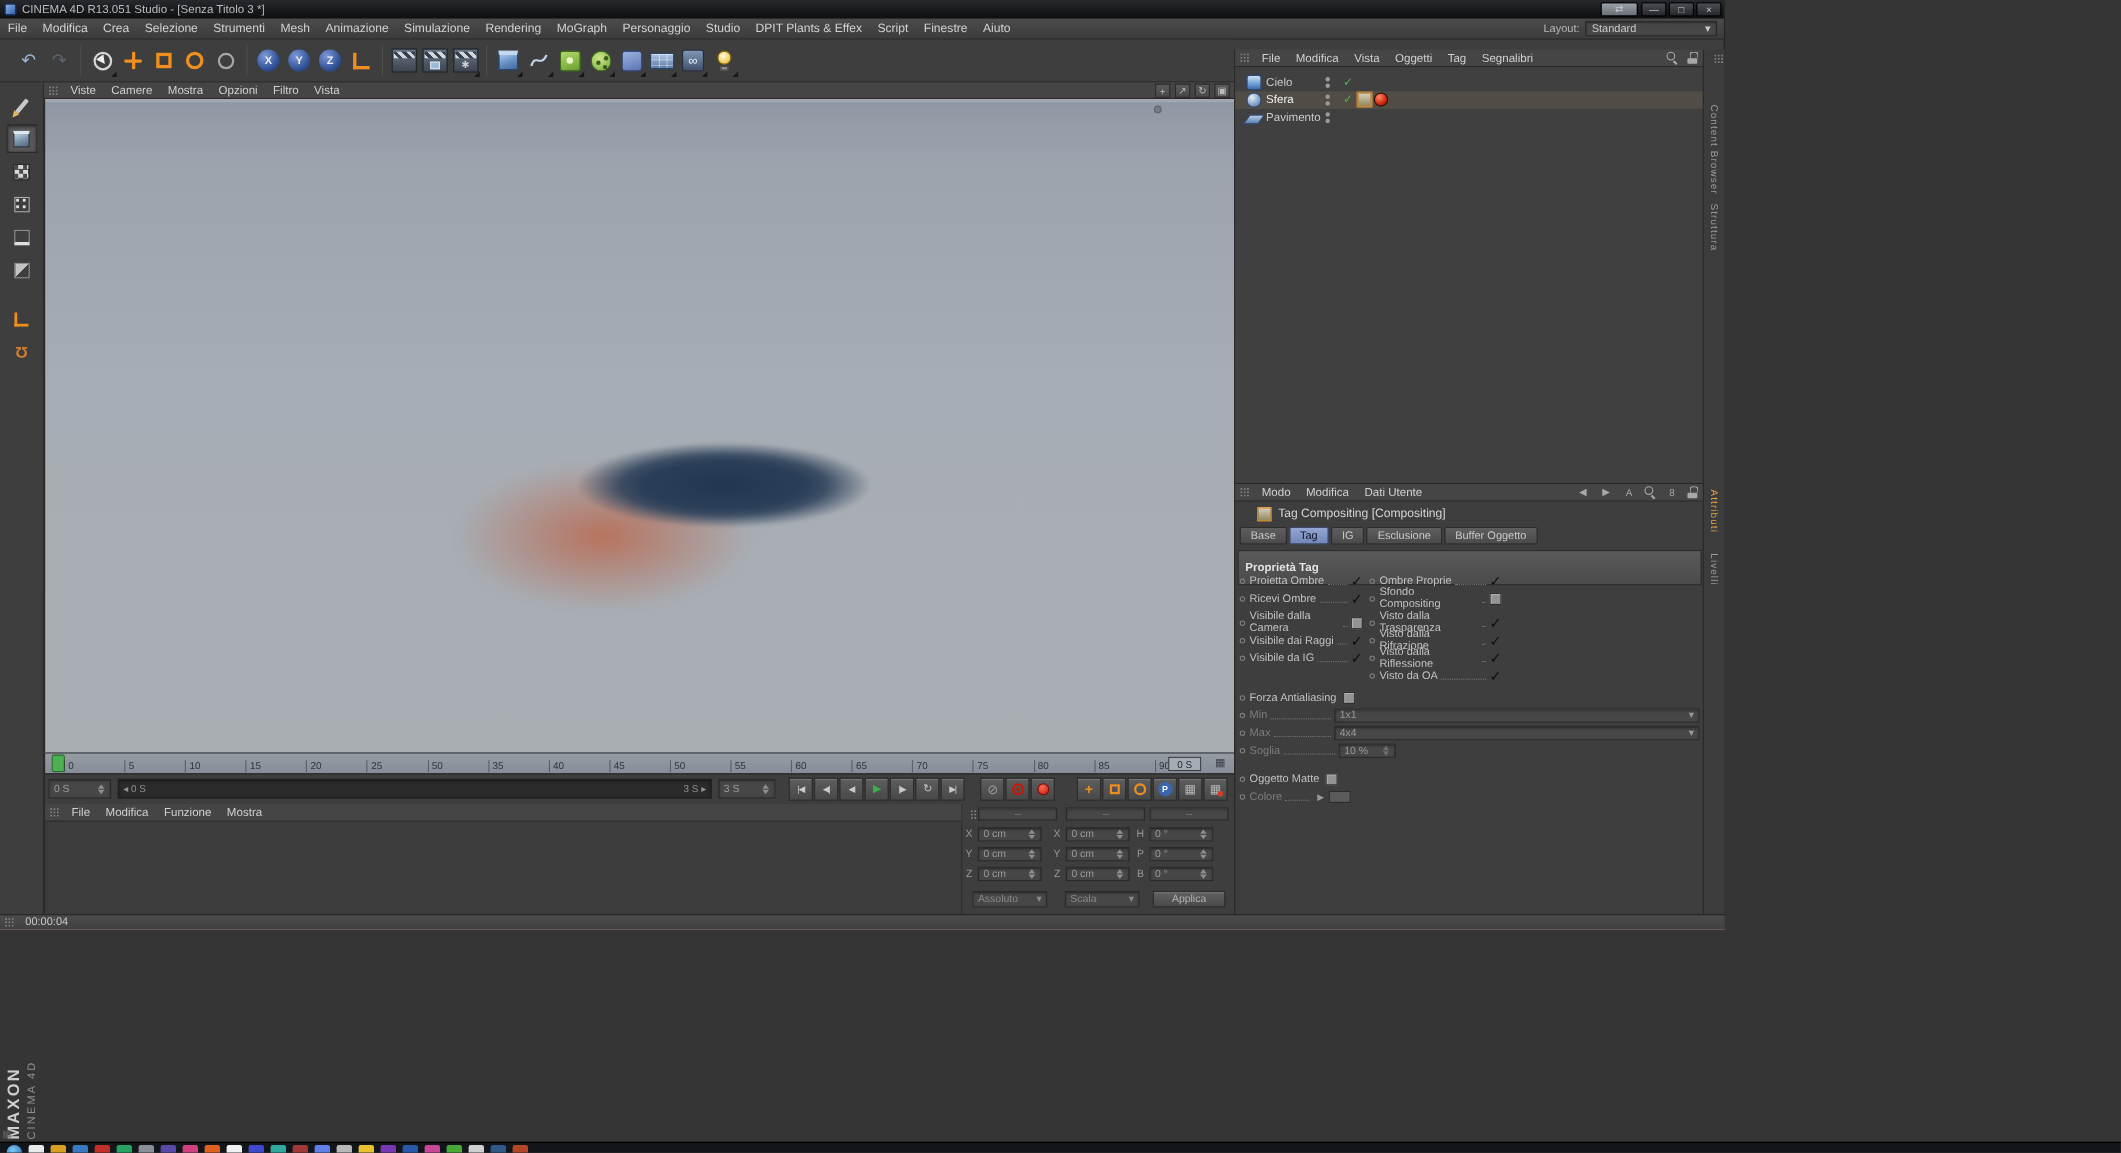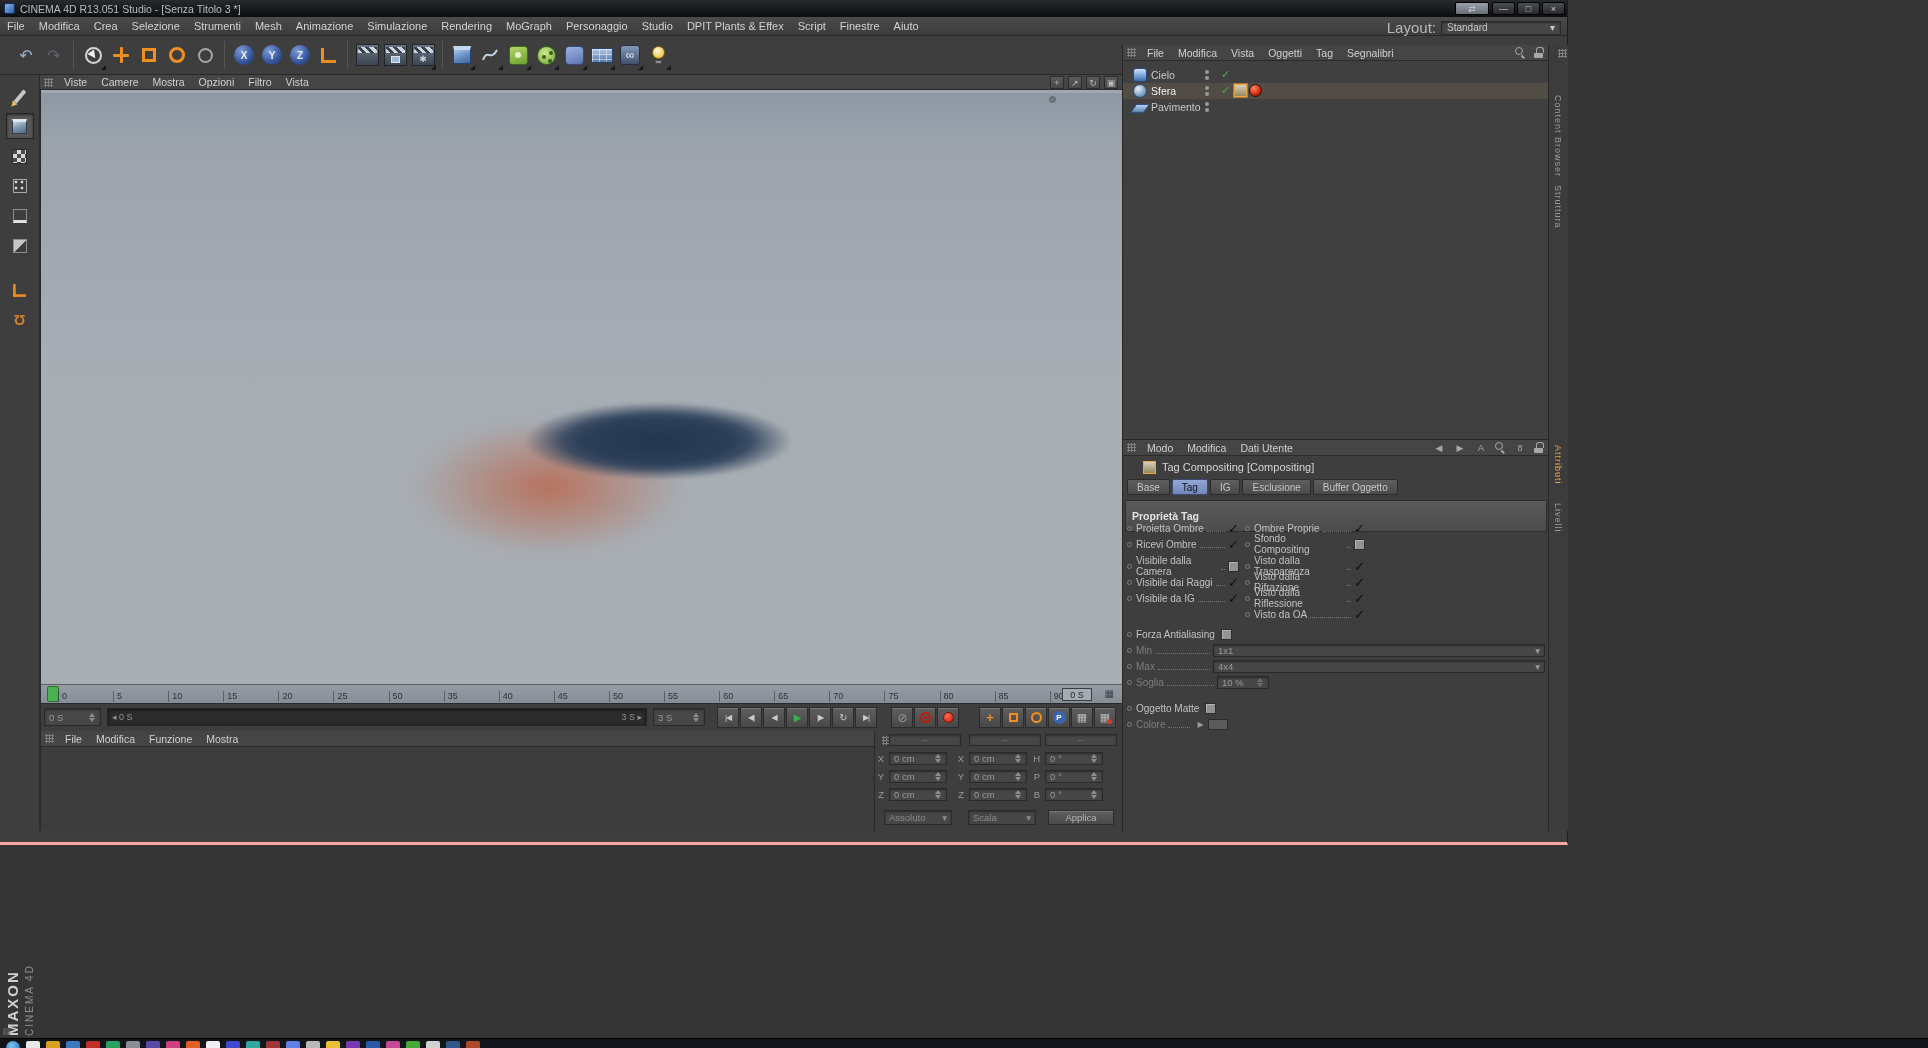--- a/index.html
+++ b/index.html
@@ -3,36 +3,36 @@
 <meta charset="utf-8">
 <style>
 *{margin:0;padding:0;box-sizing:border-box}
 html,body{width:1928px;height:1048px;overflow:hidden}
 body{font-family:"Liberation Sans","DejaVu Sans",sans-serif;background:#353535;position:relative}
 .abs{position:absolute}
 .g{display:inline-flex;align-items:center;justify-content:center}
 .g::before{content:attr(data-glyph)}
 
 
-#win{position:absolute;left:0;top:0;width:1568px;height:845px;background:#3e3e3e;border-right:1px solid #1f1f1f;border-bottom:3px solid #fca5a5}
+#win{position:absolute;left:0;top:0;width:1568px;height:845px;background:#3e3e3e;border-right:1px solid #1f1f1f;border-bottom:1px solid #fca5a5}
 
 
 #titlebar{position:absolute;left:0;top:0;width:100%;height:17px;background:linear-gradient(#27292c,#0d0e10);display:flex;align-items:center;color:#b9bcc0;font-size:10.5px}
 .app-icon{width:11px;height:11px;margin:0 5px 0 4px;border-radius:2px;background:linear-gradient(135deg,#8fb4e8,#2d5faa);border:1px solid #10335f}
 .win-ctl{position:absolute;top:2px;height:13px;display:flex;align-items:center;justify-content:center;color:#c9ccd0;font-size:9px;border:1px solid #000;background:linear-gradient(#4a4d52,#26282c);border-radius:2px}
 #ctl-pin{right:78px;width:34px;background:linear-gradient(#9aa0a8,#6a7078)}
 #ctl-min{right:52px;width:23px}
 #ctl-max{right:27px;width:23px}
 #ctl-close{right:2px;width:23px}
 
 
 #menubar{position:absolute;left:0;top:17px;width:100%;height:19px;background:linear-gradient(#4b4b4b,#3c3c3c);border-bottom:1px solid #282828;display:flex;align-items:center}
 .mitem{padding:0 7px;color:#d2d2d2;font-size:11px;line-height:18px}
 #layoutbox{position:absolute;right:6px;top:2px;display:flex;align-items:center;gap:5px}
-#layout-label{color:#b8b8b8;font-size:15px}
+#layout-label{color:#b8b8b8;font-size:10px}
 #layout-select{width:120px;height:14px;background:#474747;border:1px solid #2a2a2a;box-shadow:inset 0 1px 2px rgba(0,0,0,.4);color:#c8c8c8;font-size:10px;display:flex;align-items:center;padding:0 5px;justify-content:space-between}
 
 
 #toolbar{position:absolute;left:0;top:36px;width:1122px;height:39px;background:#3e3e3e;border-bottom:1px solid #292929;display:flex;align-items:center;padding-left:12px}
 .tbtn{position:relative;width:28px;height:32px;display:flex;align-items:center;justify-content:center;flex-direction:column}
 .vsep{width:1px;height:28px;background:#2c2c2c;border-right:1px solid #565656;margin:0 5px}
 .dd::after{content:"";position:absolute;right:1px;bottom:1px;border-left:5px solid transparent;border-bottom:5px solid #15171a}
 .selring{width:17px;height:17px;border:2px solid #d6d6d6;border-radius:50%;display:flex;align-items:center;justify-content:center}
 .cursor-tri{width:0;height:0;border-left:4px solid transparent;border-right:4px solid transparent;border-top:8px solid #efefef;transform:rotate(-35deg)}
 .plus{position:relative;width:18px;height:18px}
@@ -739,20 +739,24 @@
   </div>
 
   <div id="rightrail">
     <span class="grip" id="railgrip"></span>
     <span class="vtab" style="top:50px">Content Browser</span>
     <span class="vtab" style="top:140px">Struttura</span>
     <span class="vtab hot" style="top:400px">Attributi</span>
     <span class="vtab" style="top:458px">Livelli</span>
   </div>
 
+  <div id="statusbar">
+    <span class="grip"></span>
+    <span id="stime">00:00:04</span>
+  </div>
 </div>
 
 <div id="branding">
   <span class="brand1">MAXON</span>
   <span class="brand2">CINEMA 4D</span>
 </div>
 <span id="cornergrip" class="g" data-glyph="▦"></span>
 
 <div id="taskbar">
   <span class="orb"></span>

